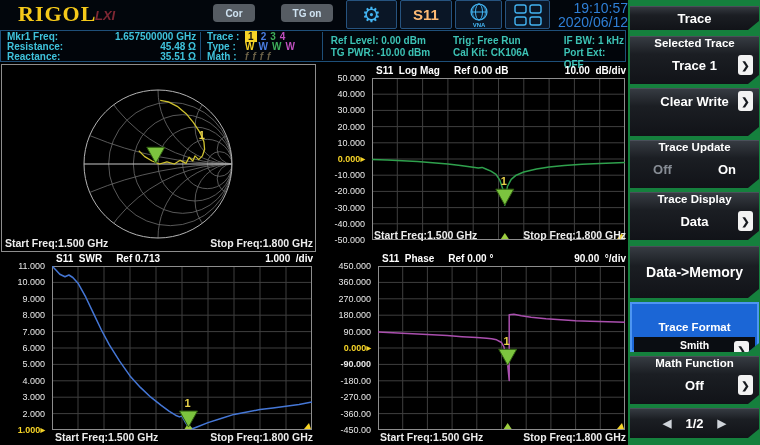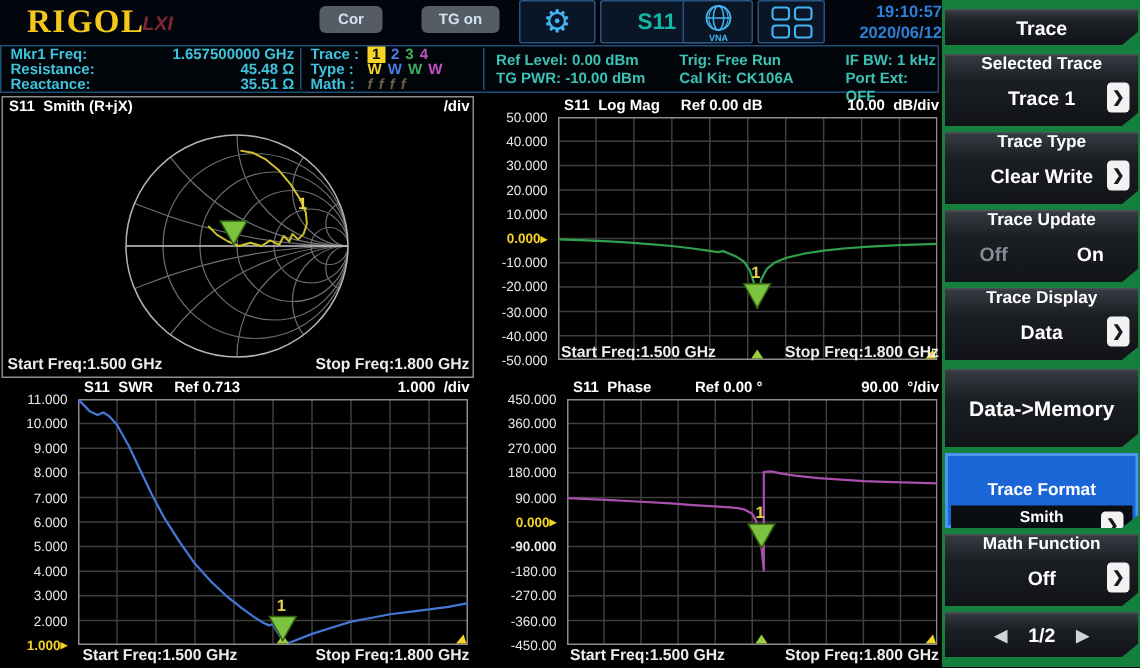--- a/index.html
+++ b/index.html
@@ -11,25 +11,25 @@
         letter-spacing:1px;font-family:"Liberation Serif",serif;}
   .lxi{position:absolute;left:95px;top:8px;font-size:13px;font-weight:700;font-style:italic;color:#7e2733;}
   .pill{position:absolute;top:4px;height:18px;border:0;border-radius:4px;background:#565c63;
         color:#cfe3f2;font-size:10px;font-weight:600;font-family:inherit;padding:0 8px;}
   .pill.cor{left:213px;width:42px;}
   .pill.tg{left:281px;width:52px;}
   .icon-btn{position:absolute;top:0;height:29px;background:#0a1626;border:1px solid #26537f;
         border-radius:2px;color:#43b4f2;display:flex;align-items:center;justify-content:center;
         font-family:inherit;padding:0;box-sizing:border-box;}
   .btn-gear{left:346px;width:51px;font-size:21px;}
-  .btn-s11{left:400px;width:76px;font-size:15px;font-weight:700;color:#14b8a6;}
+  .btn-s11{left:400px;width:52px;font-size:15px;font-weight:700;color:#fdba74;}
   .btn-vna{left:455px;width:47px;flex-direction:column;}
   .btn-grid{left:505px;width:45px;}
   .clock{position:absolute;left:552px;top:1px;width:76px;text-align:right;color:#2f7fd6;
-         font-size:11px;font-weight:700;line-height:14px;}
+         font-size:14px;font-weight:400;line-height:14px;}
   
   .infobar{position:absolute;left:0;top:30px;width:626px;height:32px;border:1px solid #1e4f78;
            background:#01050a;display:flex;box-sizing:border-box;font-size:10px;font-weight:600;}
   .ib-div{width:1px;background:#1e4f78;margin:1px 0;}
   .sec{color:#3fc3dc;}
   .sec1{width:208px;padding:1px 4px 0 6px;box-sizing:border-box;}
   .sec1 .row{display:flex;justify-content:space-between;line-height:10px;height:10px;}
   .sec2{width:126px;padding:1px 2px 0 6px;box-sizing:border-box;line-height:10px;}
   .sec2 .row{height:10px;display:flex;align-items:center;}
   .sec2 .rlab{width:36px;display:inline-block;}
@@ -59,21 +59,21 @@
   #chart-smith{left:1px;top:64px;width:313px;height:186px;border:1px solid #8d8d8d;background:#000;}
   #chart-smith .hdr{left:4px;}
   #chart-smith .ftr{left:3px;bottom:1px;}
   #chart-logmag{left:316px;top:64px;width:312px;height:187px;}
   #chart-logmag .hdr{left:60px;}
   #chart-logmag .ftr{left:58px;bottom:9px;}
   #chart-swr{left:0px;top:252px;width:315px;height:193px;}
   #chart-swr .hdr{left:56px;}
   #chart-swr .ftr{left:55px;bottom:1px;}
   #chart-phase{left:316px;top:252px;width:312px;height:193px;}
-  #chart-phase .hdr{left:66px;gap:15px;}
+  #chart-phase .hdr{left:66px;}
   #chart-phase .ftr{left:64px;bottom:1px;}
   
   .menu{position:absolute;left:628px;top:0;width:132px;height:445px;background:#15803d;}
   .mi{position:relative;margin:0 1px 0 2px;width:129px;box-sizing:border-box;
       background:linear-gradient(180deg,#383d44,#1b1e23 38%,#111318);
       clip-path:polygon(0 0,100% 0,100% calc(100% - 9px),calc(100% - 11px) 100%,0 100%);
       box-shadow:inset 0 1px 0 #4a505a;}
   .mi-title{height:24px;margin-top:6px;display:flex;align-items:center;justify-content:center;
       font-size:13px;font-weight:700;color:#fff;}
   .mi-label{padding-top:1px;text-align:center;font-size:11.5px;font-weight:700;color:#fff;height:15px;}
@@ -176,24 +176,20 @@
         <div>Cal Kit: CK106A</div>
       </div>
       <div class="c c3">
         <div>IF BW: 1 kHz</div>
         <div>Port Ext: OFF</div>
       </div>
     </div>
   </div>
 
   <div class="chart" id="chart-smith">
-    <div class="hdr">
-      <span class="ttl">S11  Smith (R+jX)</span>
-      <span class="scale">/div</span>
-    </div>
     <svg class="smith" id="smith-svg" width="313" height="171" style="left:0;top:13px;">
         <defs>
           <clipPath id="sc">
             <circle cx="156" cy="86" r="74"></circle>
           </clipPath>
         </defs>
         <g clip-path="url(#sc)">
           <circle cx="168.33333333333334" cy="86" r="61.66666666666667" fill="none" stroke="#6e6e6e" stroke-width="0.8"></circle>
           <circle cx="180.66666666666666" cy="86" r="49.333333333333336" fill="none" stroke="#6e6e6e" stroke-width="0.8"></circle>
           <circle cx="193" cy="86" r="37" fill="none" stroke="#6e6e6e" stroke-width="0.8"></circle>
@@ -380,21 +376,20 @@
 
     <div class="mi h48 first">
       <div class="mi-label">Selected Trace</div>
       <div class="mi-value">
           <span>Trace 1</span>
         <span class="arr-box">❯</span>
         </div>
     </div>
 
     <div class="mi h48">
-      <div class="mi-label">Trace Type</div>
       <div class="mi-value">
           <span>Clear Write</span>
         <span class="arr-box">❯</span>
         </div>
     </div>
 
     <div class="mi h48">
       <div class="mi-label">Trace Update</div>
       <div class="mi-value offon">
         <span class="off">Off</span>

